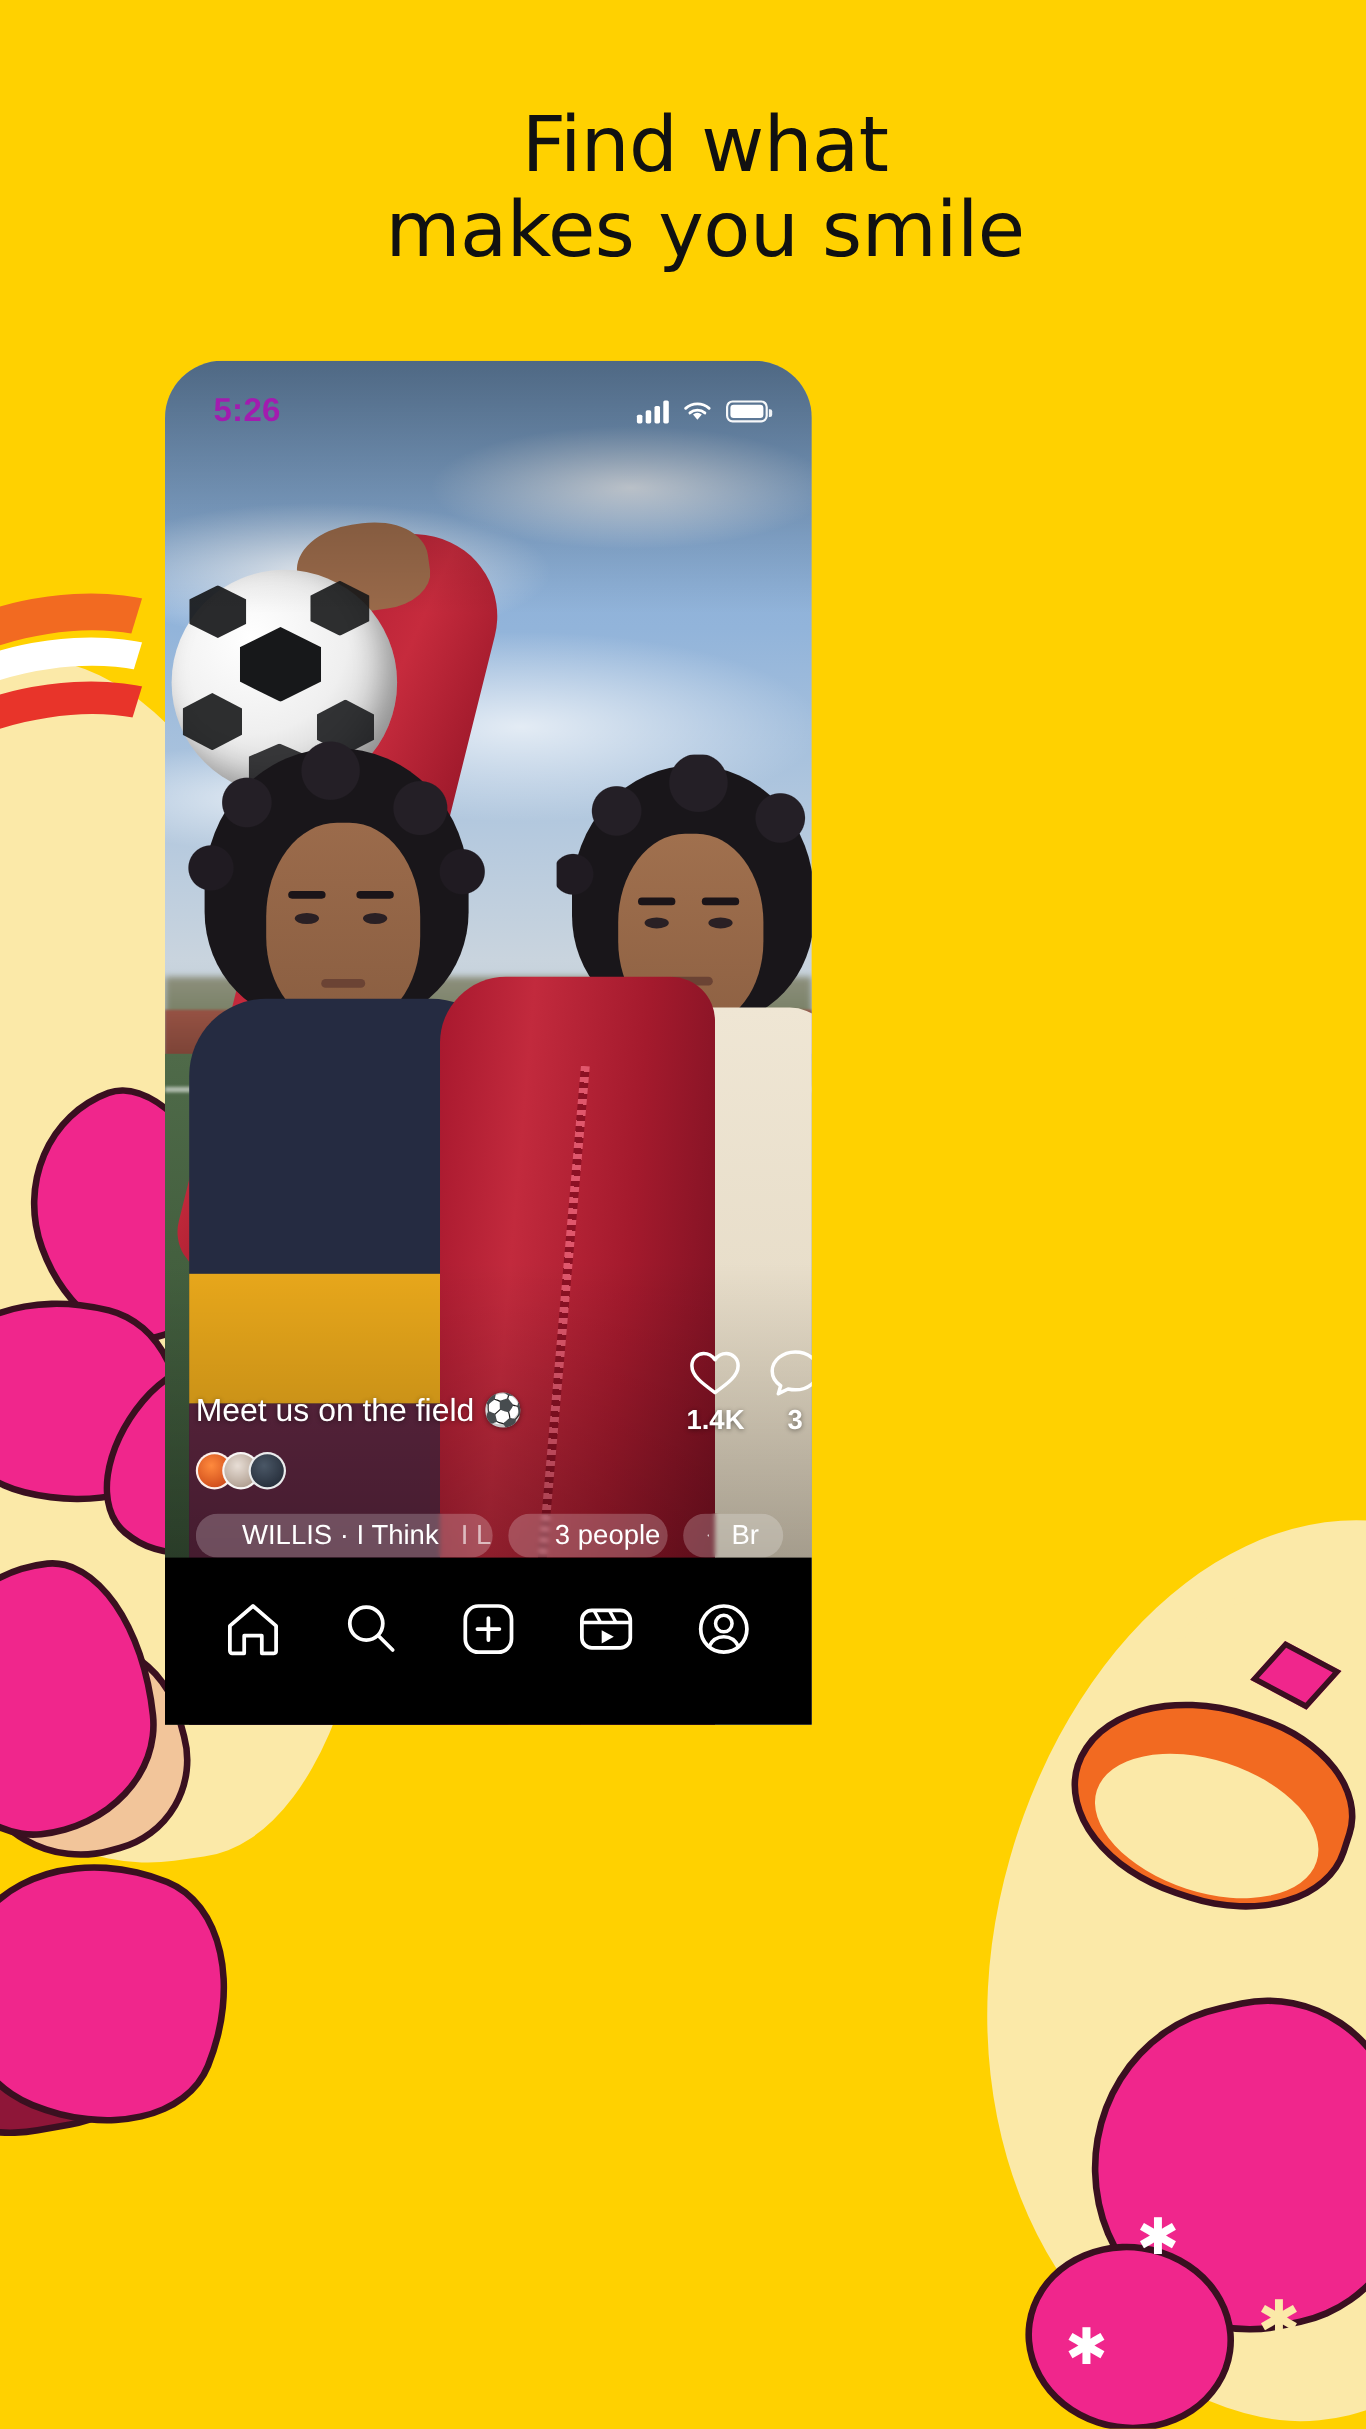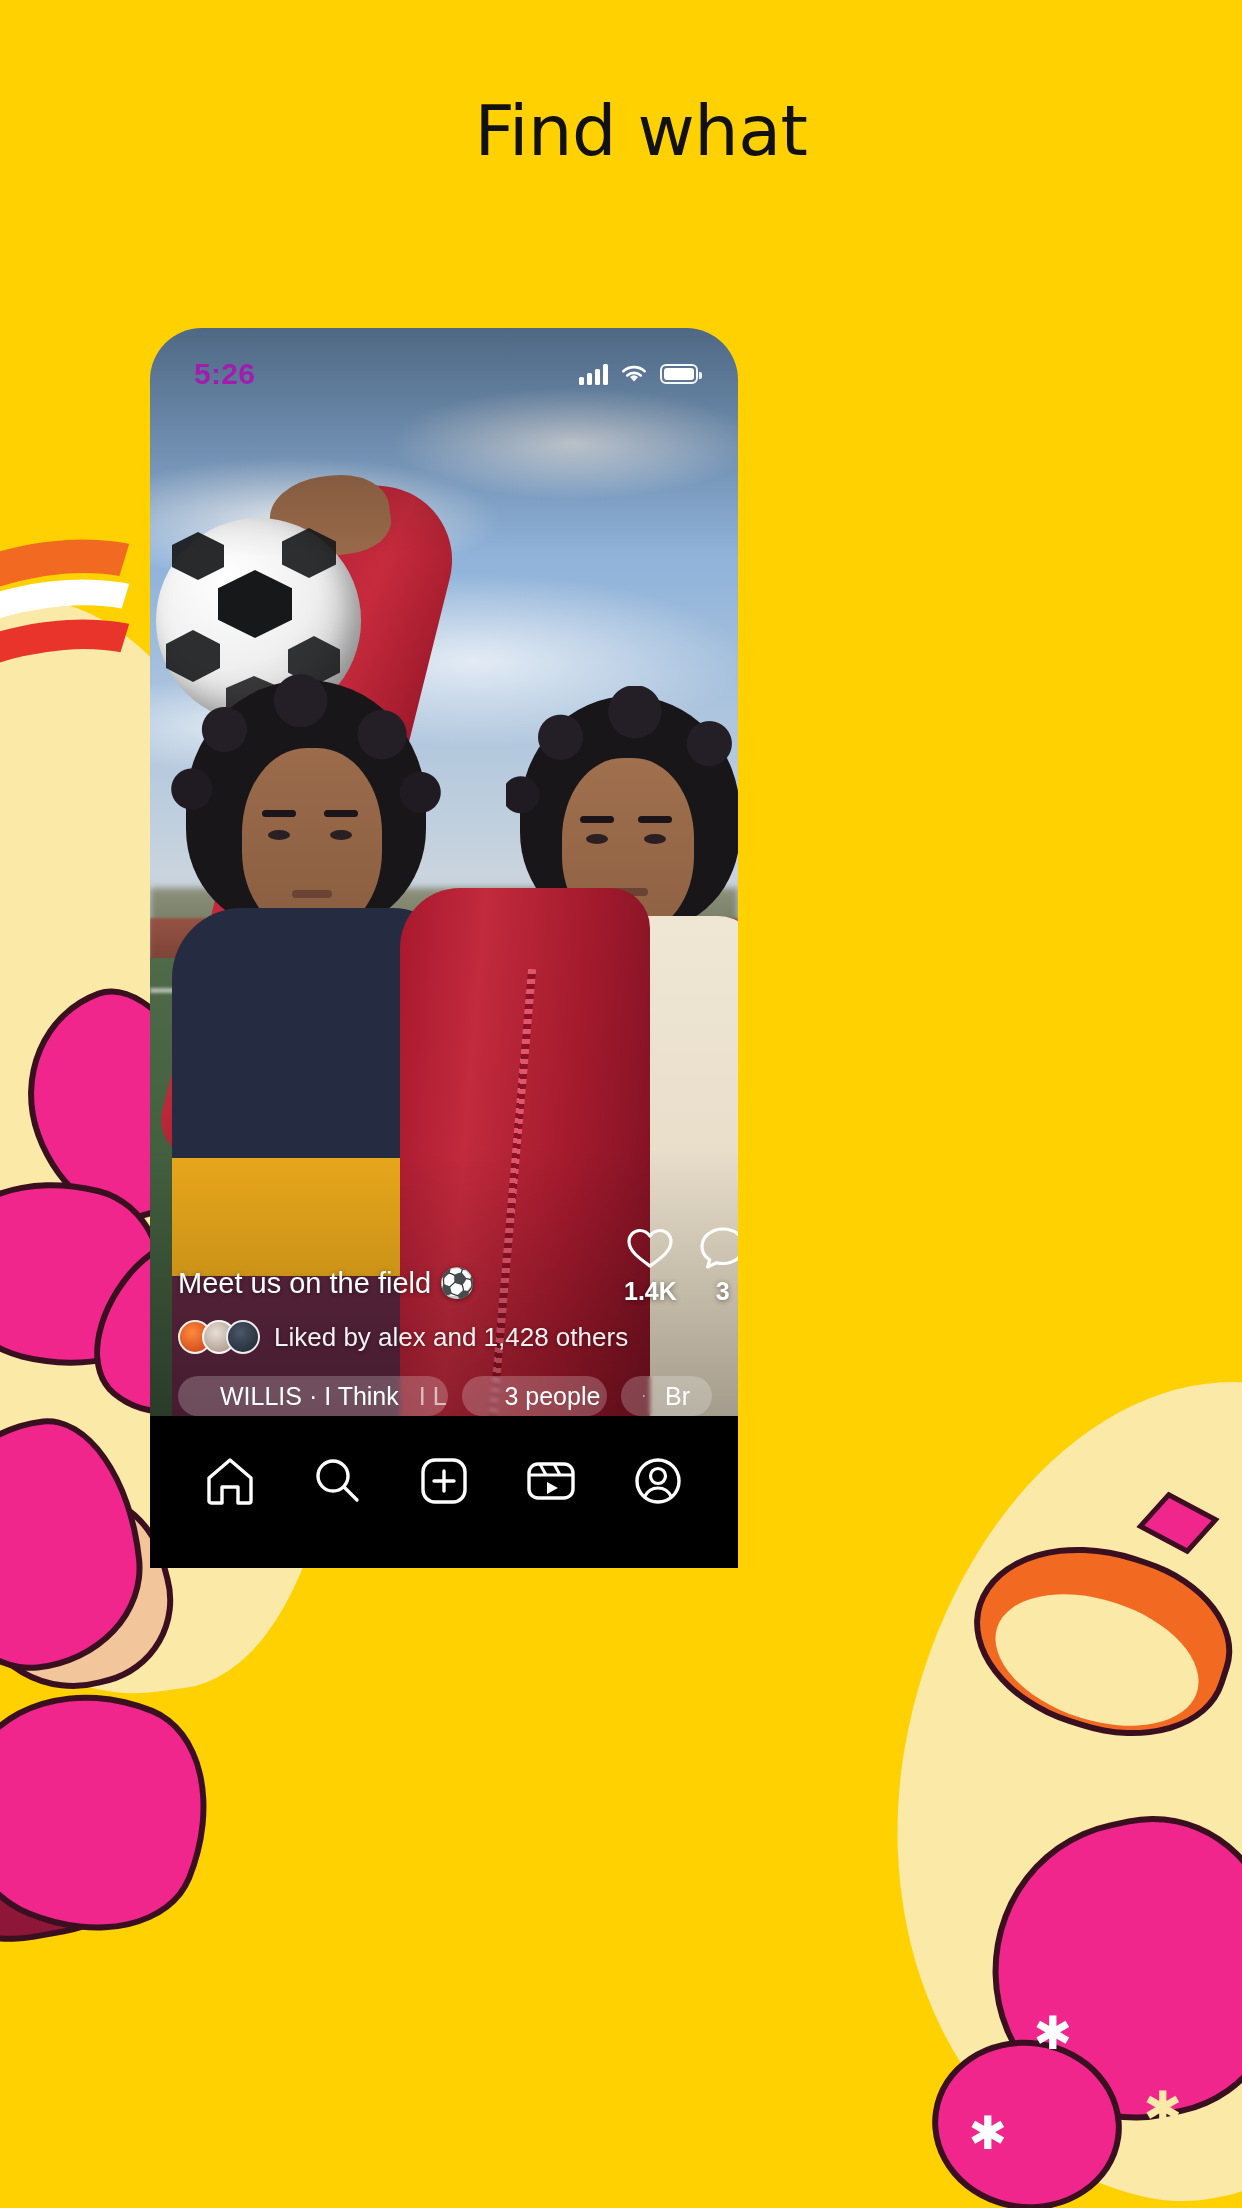--- a/index.html
+++ b/index.html
@@ -388,20 +388,21 @@
   <div class="r-cream"></div>
   <div class="r-pink"></div>
   <div class="r-pink2"></div>
   <div class="spark s1">✱</div>
   <div class="spark s2">✱</div>
   <div class="spark s3">✱</div>
 </div>
 
 <div class="headline">
   <span>Find what</span>
+  <span class="l2">makes you smile</span>
 </div>
 
 <div class="phone">
   <div class="screen">
 
     <div class="photo">
       <div class="sky"></div>
       <div class="light-pole" style="left:452px"></div>
       <div class="treeline"></div>
       <div class="bleacher"></div>
@@ -500,21 +501,20 @@
     <div class="caption-block">
 
       <div class="caption">Meet us on the field ⚽</div>
 
       <div class="likes-row">
         <div class="facepile">
           <span class="f1"></span>
           <span class="f2"></span>
           <span class="f3"></span>
         </div>
-        <span class="likes-text">Liked by alex and 1,428 others</span>
       </div>
 
       <div class="chips">
         <div class="chip chip-music">
           <svg width="22" height="24" viewBox="0 0 22 24">
             <path d="M20 2L8 5v12.2A4.3 4.3 0 105.6 21 4.3 4.3 0 0010 16.8V8.6l10-2.5z" fill="#fff"></path>
           </svg>
           <span>WILLIS · I Think</span>
           <span class="marquee">I Like \</span>
         </div>

